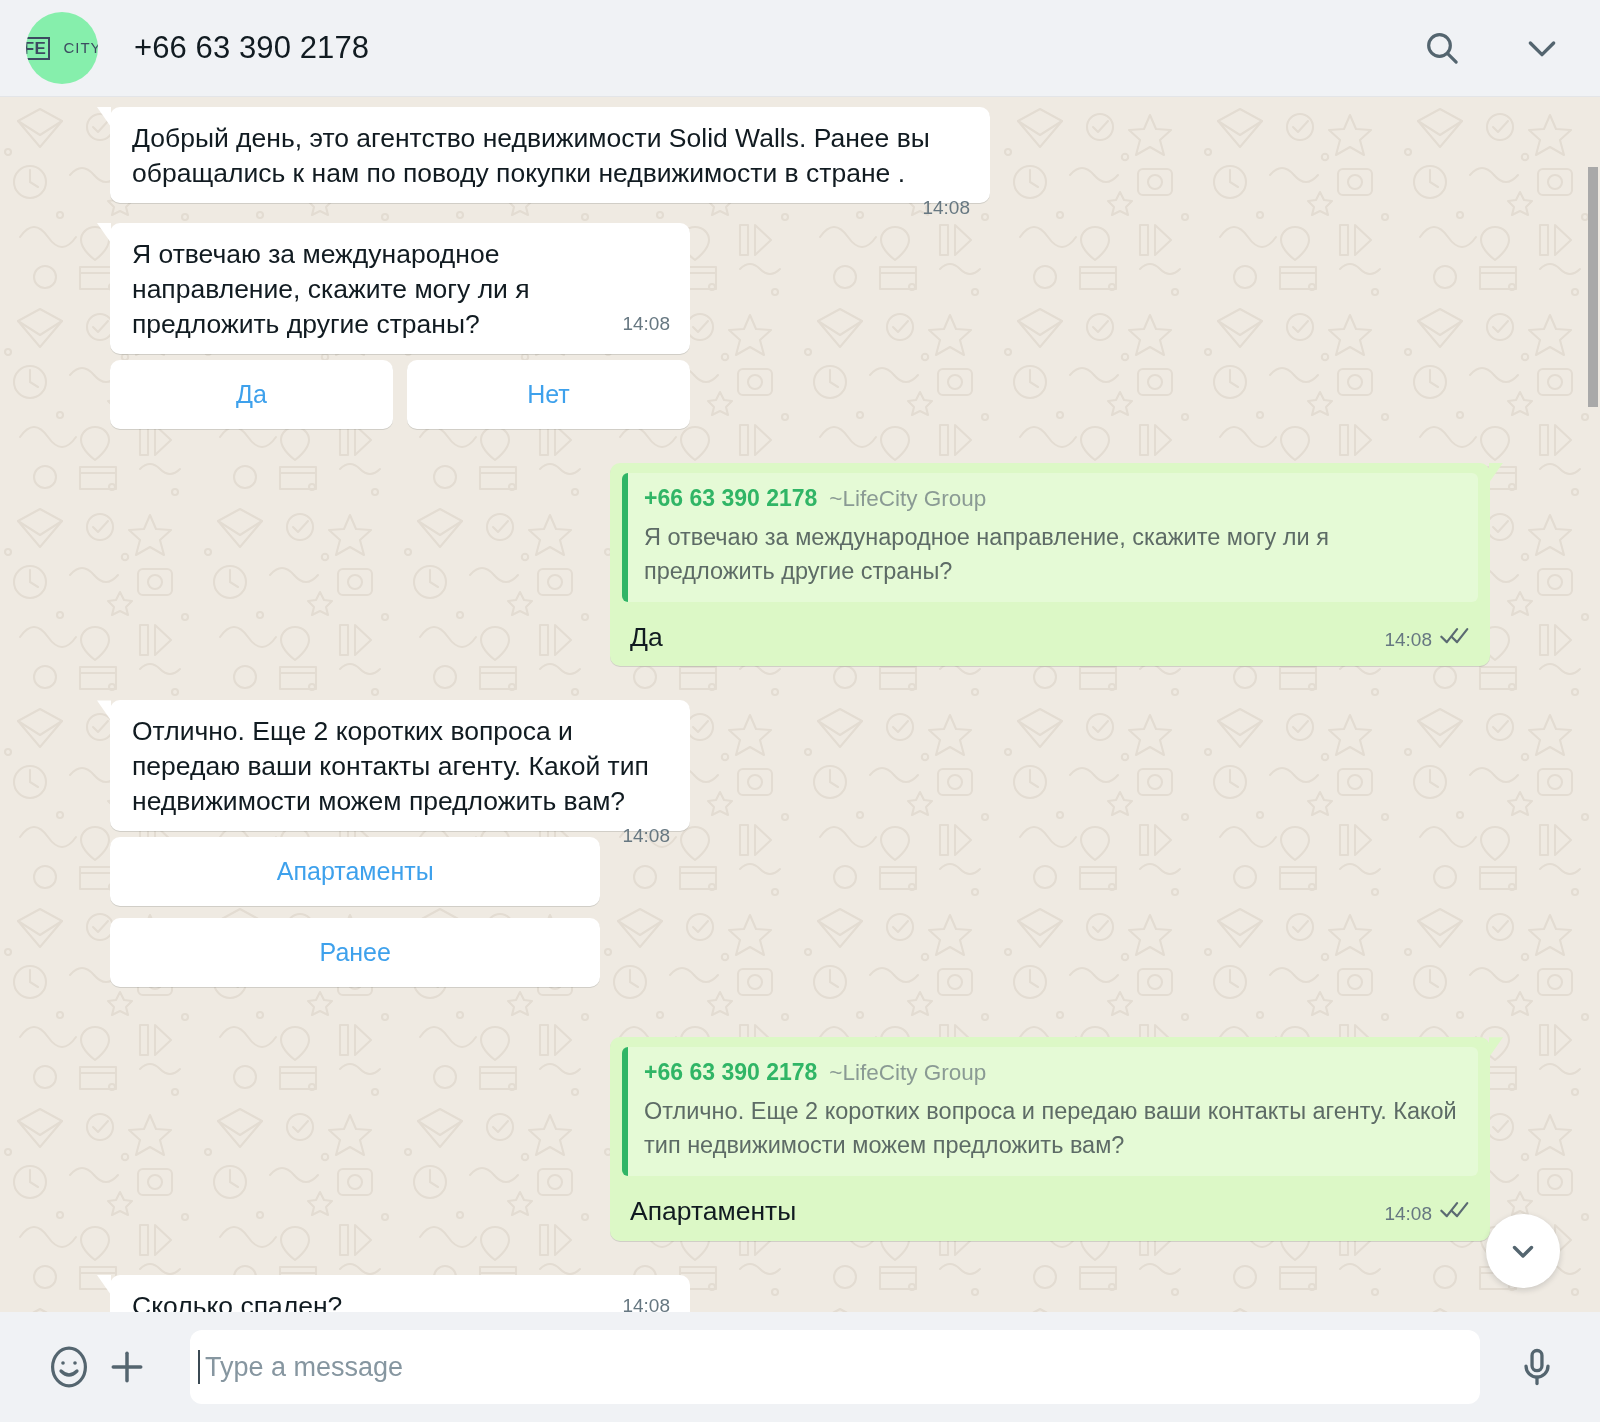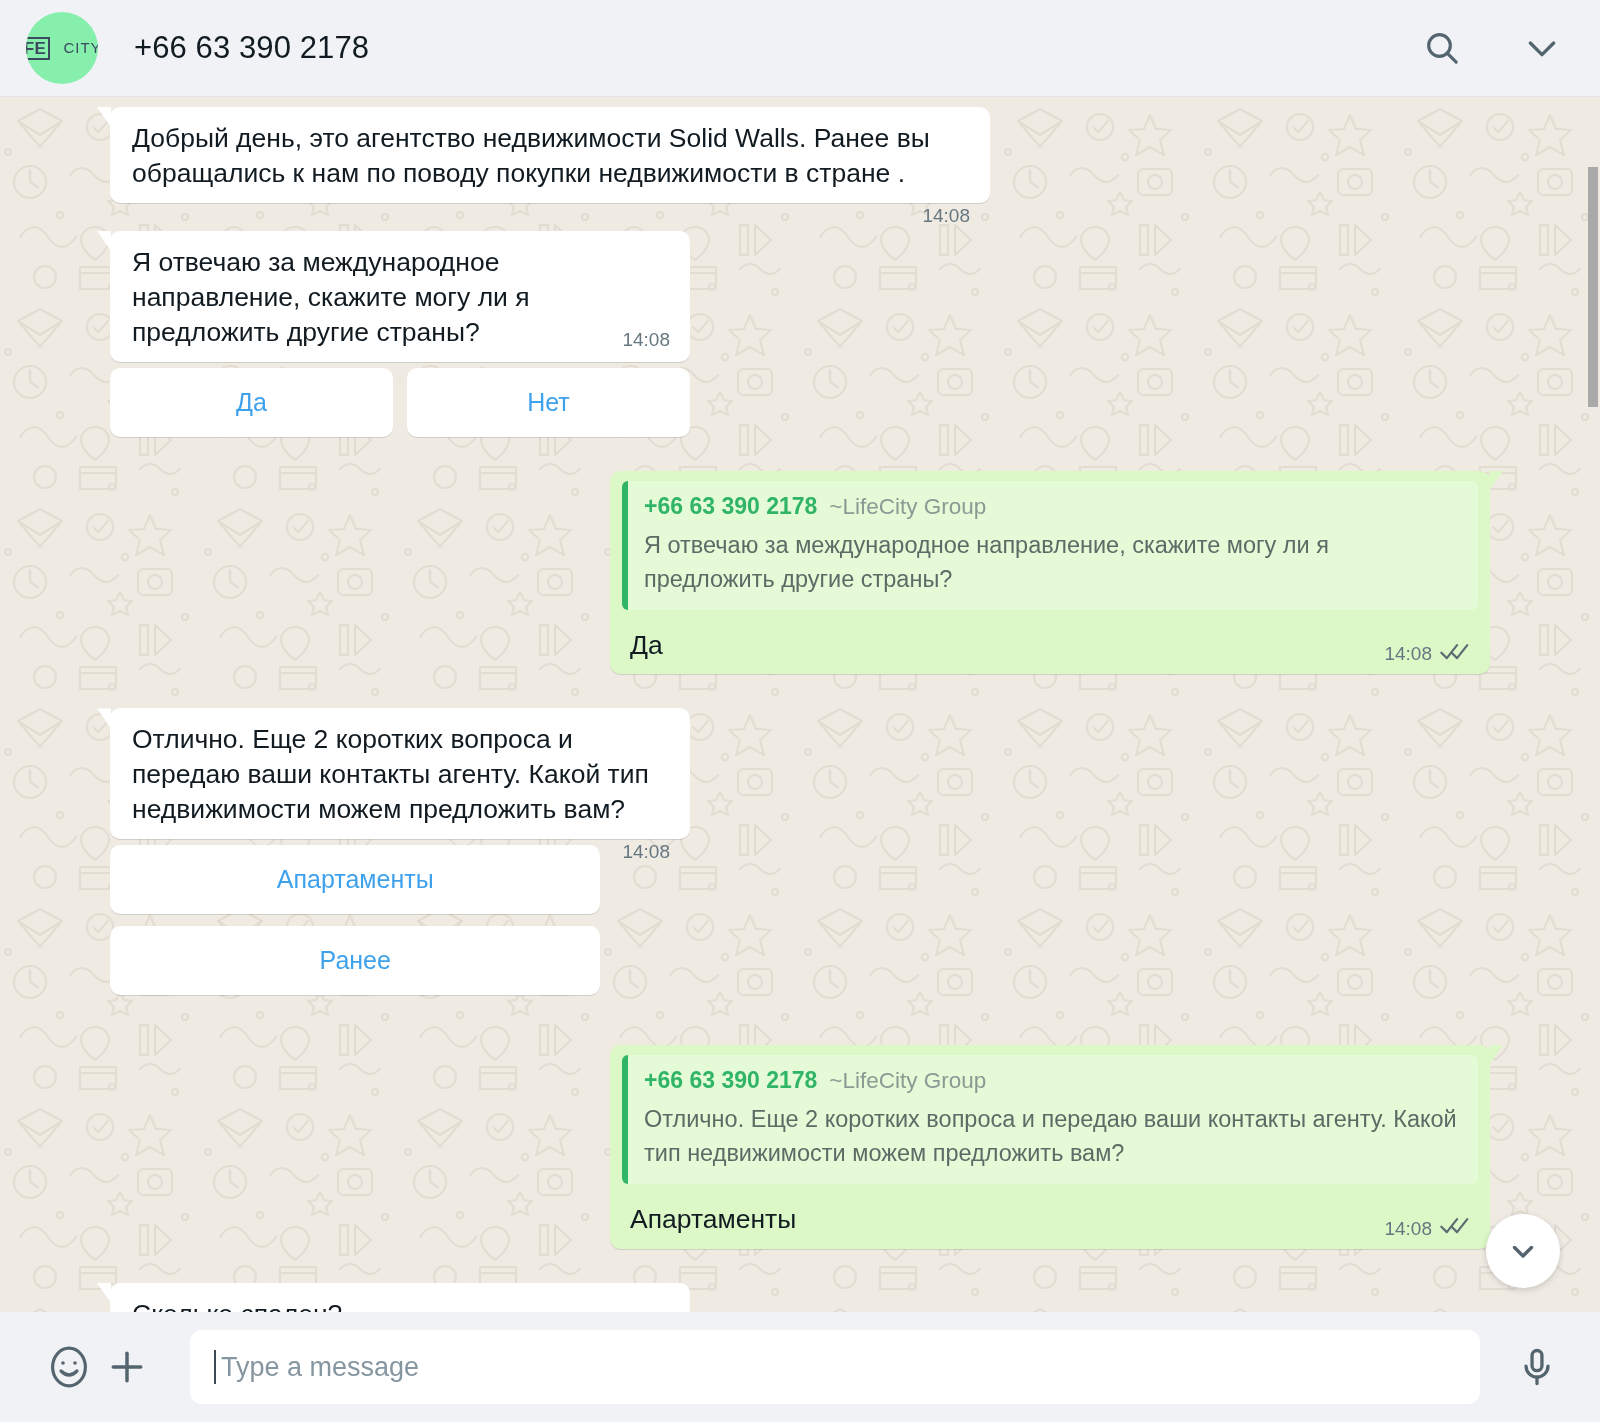--- a/index.html
+++ b/index.html
@@ -129,27 +129,27 @@
 
   .msg-text {
     font-size: 26.5px;
     line-height: 1.32;
     color: #111b21;
     white-space: pre-wrap;
     word-wrap: break-word;
   }
   .meta-inline {
     display: inline-flex;
-    align-items: center;
+    align-items: flex-end;
     gap: 8px;
     font-size: 19px;
     color: #667781;
     float: right;
     margin-left: 22px;
-    margin-top: 14px;
+    margin-top: 6px;
   }
 
   
   .quote {
     background: rgba(255,255,255,0.28);
     border-left: 6px solid #30b566;
     border-radius: 6px;
     padding: 12px 16px 14px 16px;
     margin-bottom: 14px;
   }
@@ -224,21 +224,21 @@
     cursor: pointer; flex: 0 0 auto;
   }
   .input-wrap {
     flex: 1 1 auto;
     margin: 0 28px 0 34px;
     height: 74px;
     background: #ffffff;
     border-radius: 12px;
     display: flex;
     align-items: center;
-    padding: 0 24px;
+    padding: 0 8px;
     cursor: text;
     position: relative;
   }
   .caret {
     width: 2px; height: 34px; background: #3b4a54; margin-right: 5px;
   }
   .placeholder {
     font-size: 27px;
     color: #8696a0;
   }

